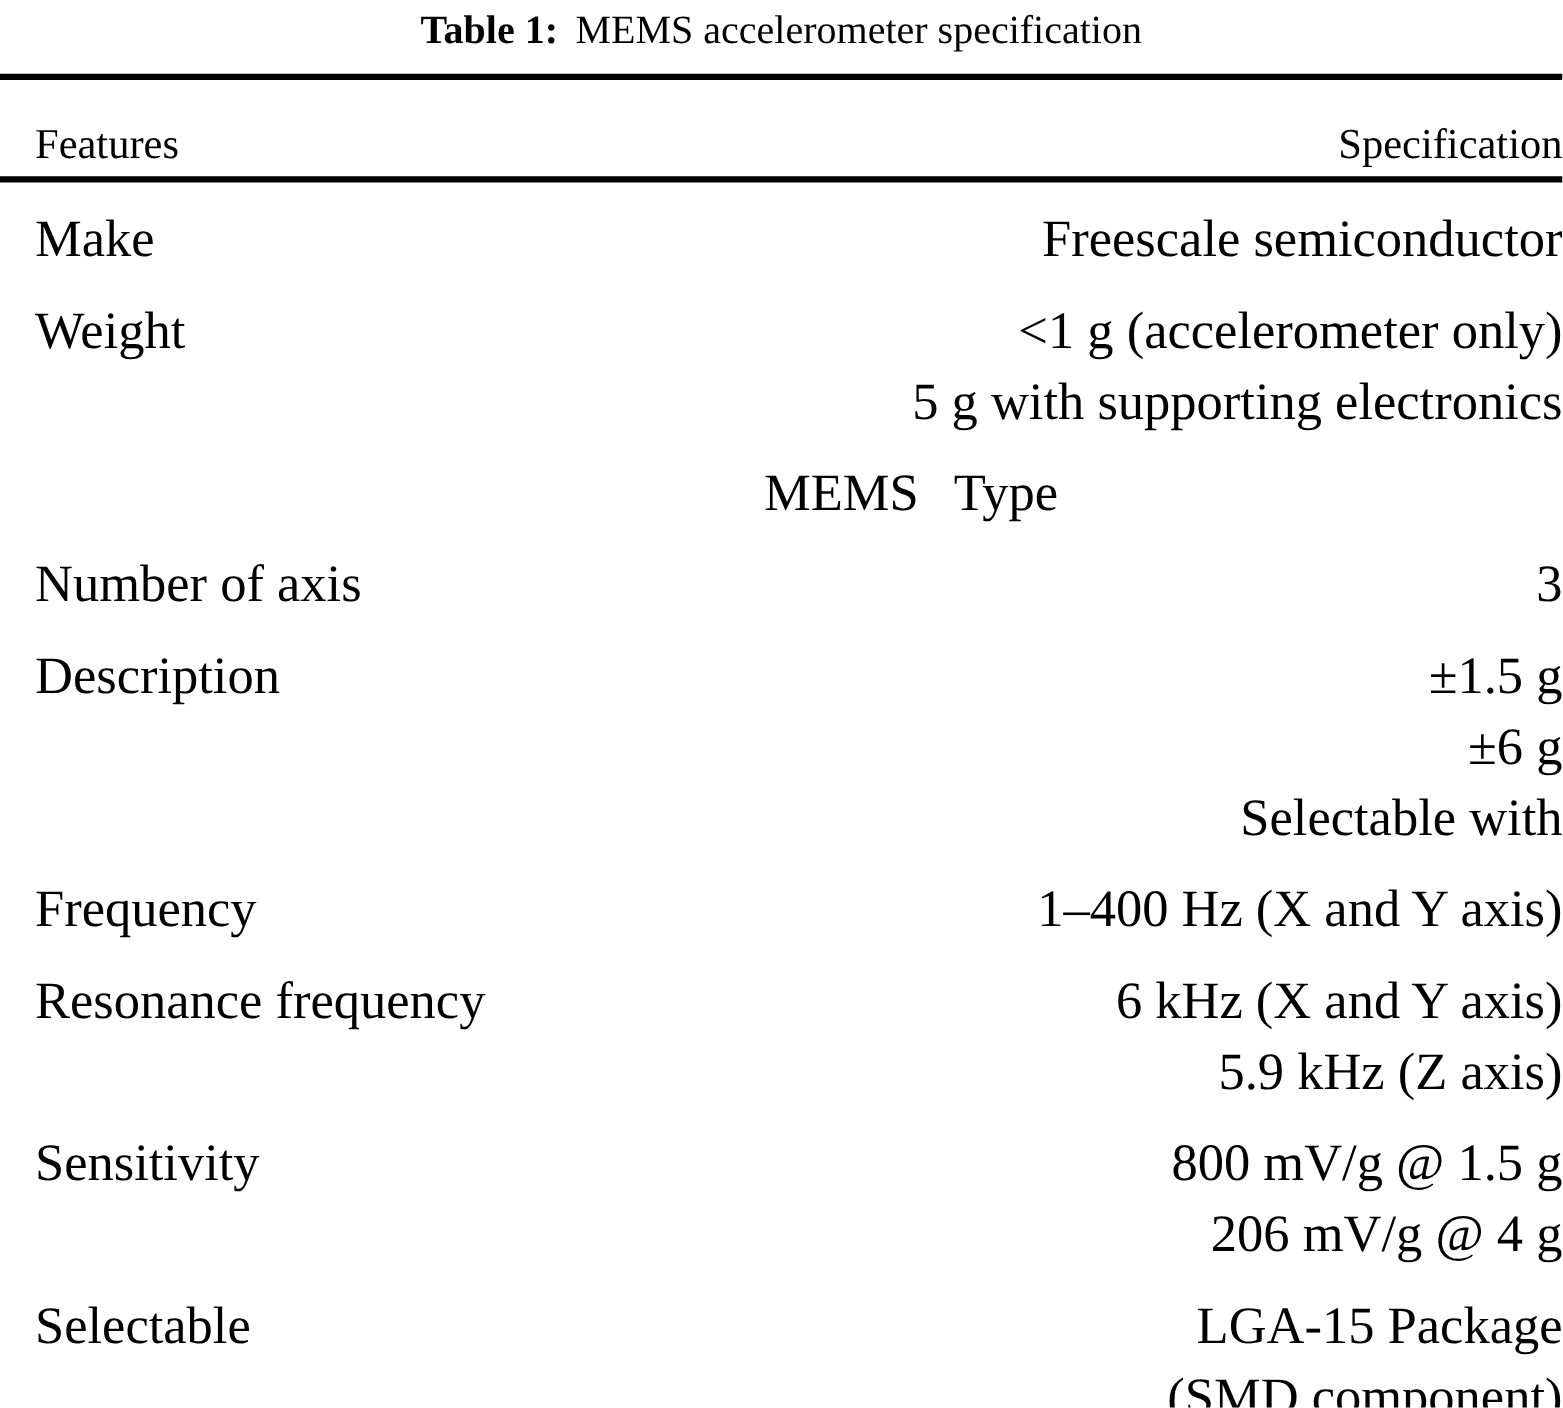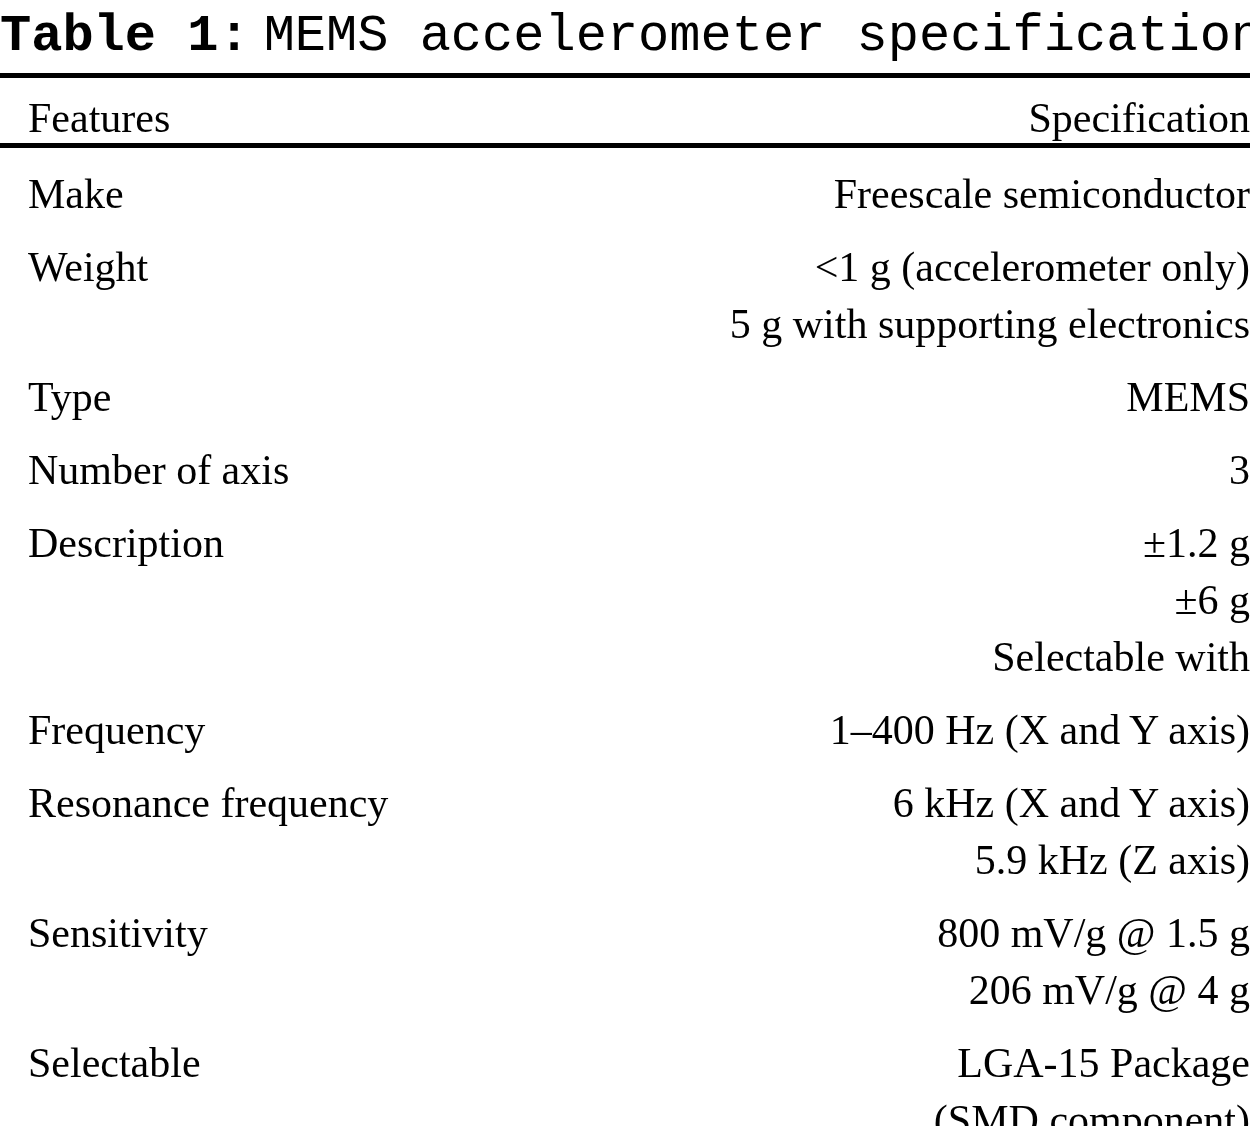--- a/index.html
+++ b/index.html
@@ -5,39 +5,38 @@
   * { margin: 0; padding: 0; box-sizing: border-box; }
   html, body {
     width: 1250px;
     height: 1126px;
     background: #ffffff;
     color: #000000;
     font-family: "Liberation Serif", "DejaVu Serif", serif;
     overflow: hidden;
   }
   .caption {
-    margin-top: 14px;
+    margin-top: 0;
     text-align: center;
-    font-size: 52px;
+    font-size: 32px;
     line-height: 46px;
     white-space: nowrap;
-    font-family: Liberation Mono, monospace;
   }
   .caption .label { font-weight: bold; }
   .caption .text { margin-left: 14px; }
   .rule {
     width: 1250px;
     height: 5px;
     background: #000000;
   }
   .rule.top { margin-top: 13px; }
   .header-row {
     display: flex;
-    padding: 18px 0 3px 0;
-    font-size: 42px;
+    padding: 30px 0 3px 0;
+    font-size: 34px;
     line-height: 44px;
   }
   .feature-col {
     width: 515px;
     flex: none;
     padding-left: 28px;
   }
   .spec-col { flex: 1; text-align: right; }
   .rows {
     display: flex;
@@ -78,37 +77,37 @@
 
   <div class="row">
     <div class="cell feature-col">Weight</div>
     <div class="cell spec-col">
       <div>&lt;1 g (accelerometer only)</div>
       <div>5 g with supporting electronics</div>
     </div>
   </div>
 
   <div class="row">
-    <div class="cell feature-col">Type</div>
     <div class="cell spec-col">
       <div>MEMS</div>
     </div>
+    <div class="cell feature-col">Type</div>
   </div>
 
   <div class="row">
     <div class="cell feature-col">Number of axis</div>
     <div class="cell spec-col">
       <div>3</div>
     </div>
   </div>
 
   <div class="row">
     <div class="cell feature-col">Description</div>
     <div class="cell spec-col">
-      <div>±1.2 g</div>
+      <div>±1.5 g</div>
       <div>±6 g</div>
       <div>Selectable with</div>
     </div>
   </div>
 
   <div class="row">
     <div class="cell feature-col">Frequency</div>
     <div class="cell spec-col">
       <div>1–400 Hz (X and Y axis)</div>
     </div>

